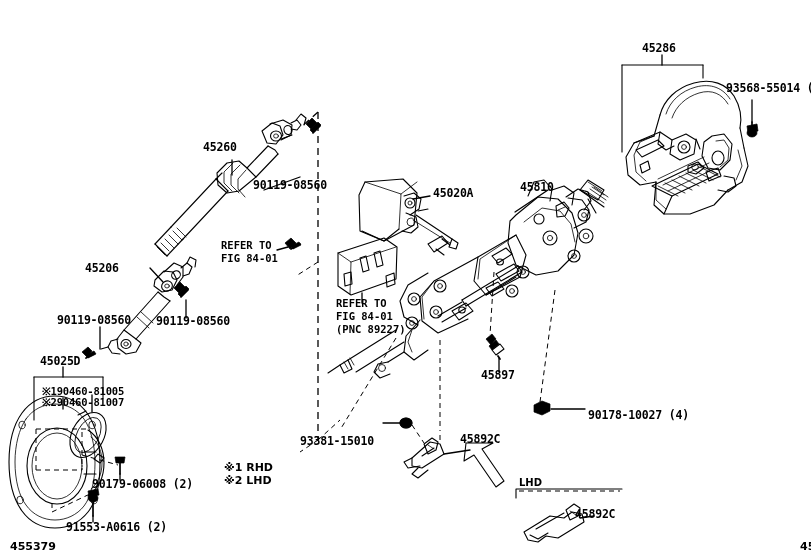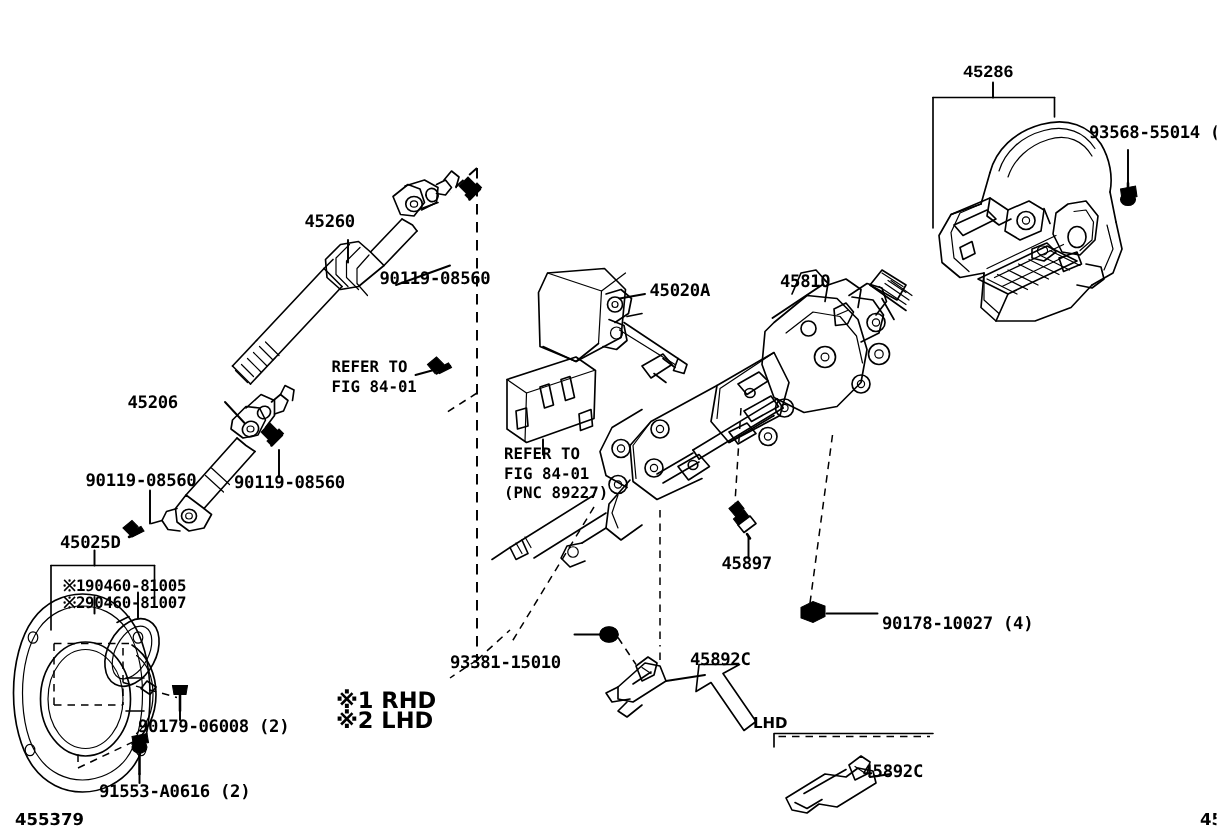--- a/index.html
+++ b/index.html
@@ -38,21 +38,21 @@
     line-height: 13px;
   }
   .part-label.sm {
     font-size: 10.5px;
     line-height: 12.5px;
   }
   .note-label {
     position: absolute;
     font-family: "DejaVu Sans", sans-serif;
     font-weight: bold;
-    font-size: 15px;
+    font-size: 11px;
     color: #000;
     white-space: pre;
     line-height: 13px;
   }
   .corner-code {
     position: absolute;
     font-family: "DejaVu Sans", sans-serif;
     font-weight: bold;
     font-size: 11px;
     color: #000;
@@ -478,23 +478,23 @@
   <div class="part-label" style="left:66px; top:521px;">91553-A0616 (2)</div>
 
   <div class="part-label" style="left:433px; top:187px;">45020A</div>
   <div class="part-label" style="left:520px; top:181px;">45810</div>
   <div class="part-label" style="left:481px; top:369px;">45897</div>
   <div class="part-label" style="left:588px; top:409px;">90178-10027 (4)</div>
   <div class="part-label" style="left:300px; top:435px;">93381-15010</div>
   <div class="part-label" style="left:460px; top:433px;">45892C</div>
   <div class="part-label" style="left:575px; top:508px;">45892C</div>
 
-  <div class="inset-title" style="left:502px; top:477px;">LHD</div>
-
-  <div class="part-label" style="left:642px; top:42px;font-family:Liberation Mono, monospace;">45286</div>
+  <div class="inset-title" style="left:519px; top:477px;">LHD</div>
+
+  <div class="part-label" style="left:642px; top:42px;">45286</div>
   <div class="part-label" style="left:726px; top:82px;">93568-55014 (3)</div>
 
   <div class="note-label" style="left:224px; top:461px;">※1 RHD
 ※2 LHD</div>
 
   <div class="corner-code" style="left:10px; top:540px;">455379</div>
   <div class="corner-code" style="left:756px; top:540px;margin-left:44px;">455747A</div>
 
 </div>
 

